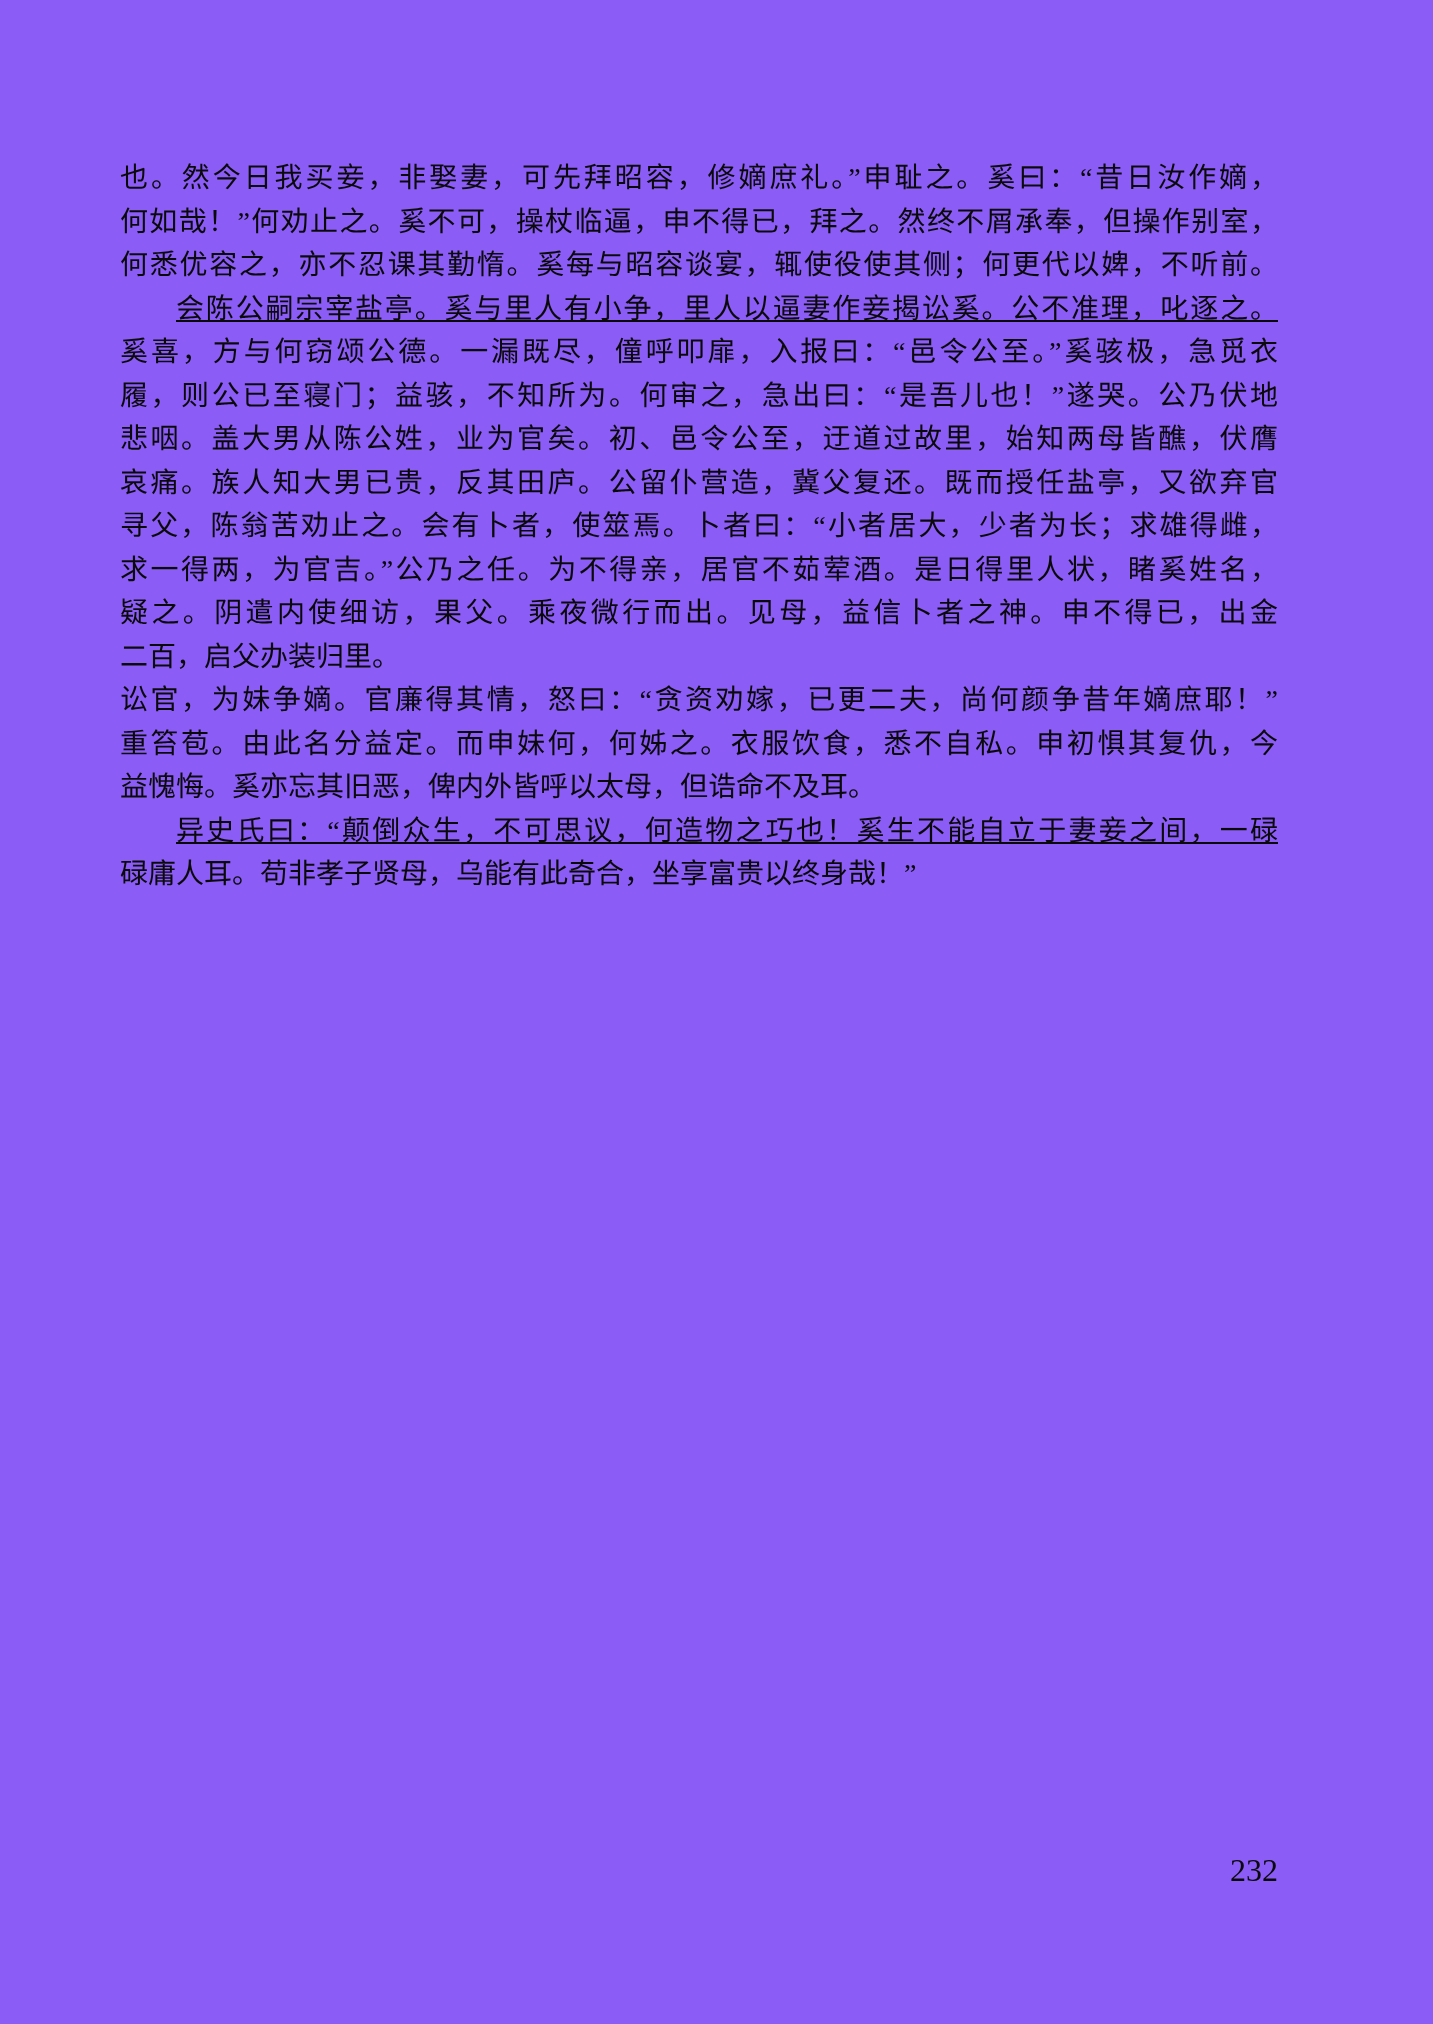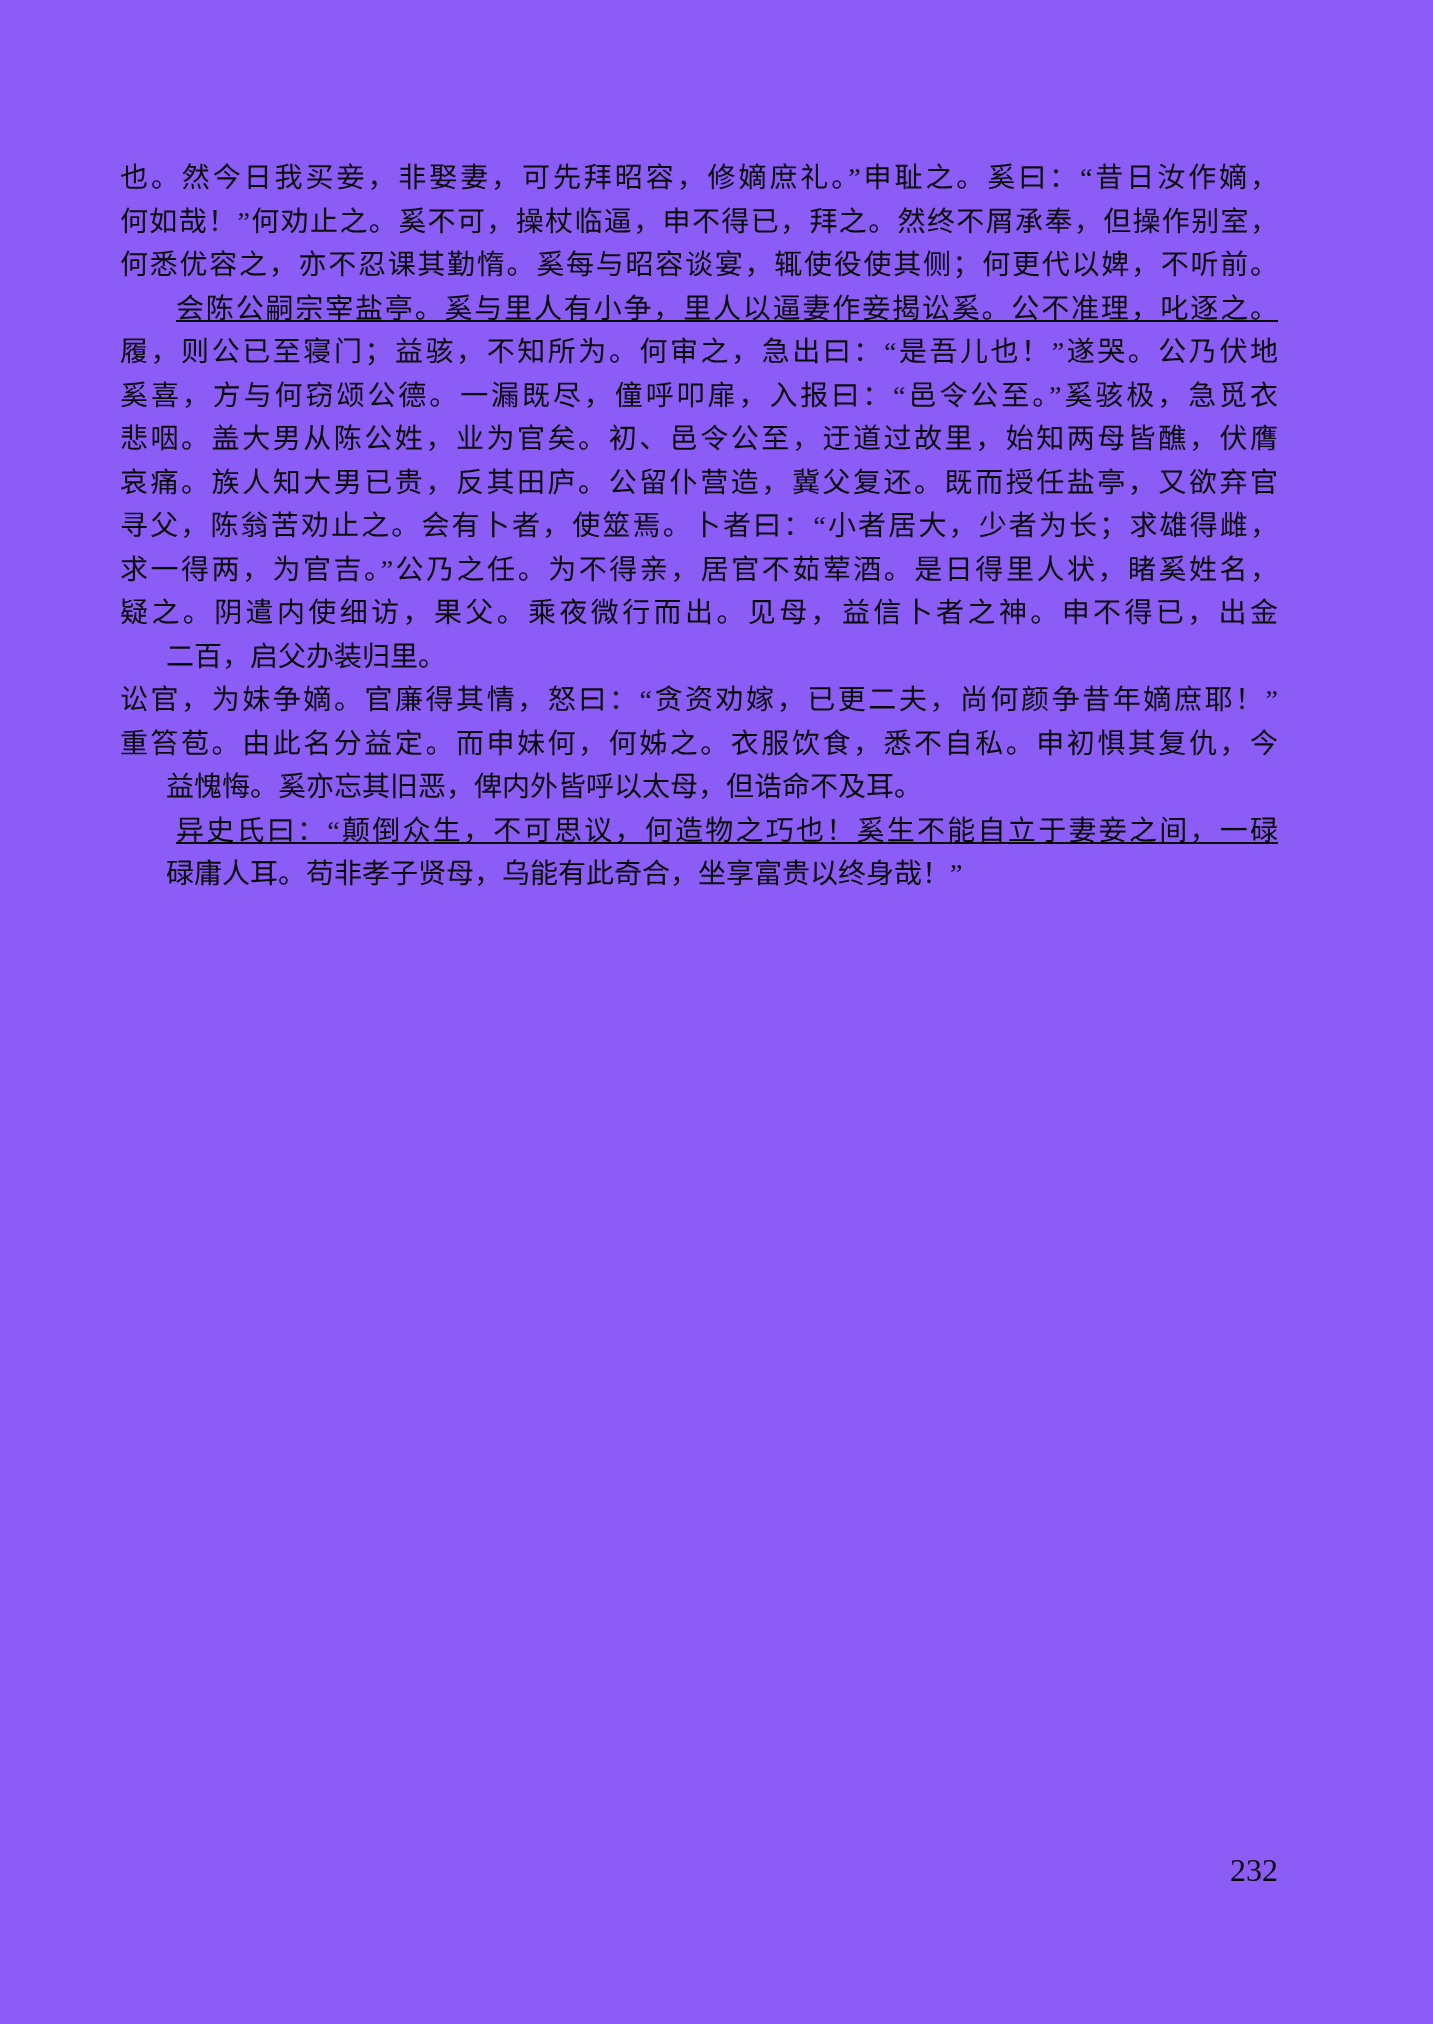--- a/index.html
+++ b/index.html
@@ -38,21 +38,20 @@
     overflow: hidden;
     white-space: normal;
     word-break: break-all;
     text-align: justify;
     
     text-align-last: justify;
   }
   .line.para-end {
     text-align: left;
     text-align-last: left;
-    margin-left: 46px;
   }
   .line.indent {
     text-indent: 56px; 
     text-decoration: underline;
   }
   .page-number {
     position: absolute;
     left: 120px;
     top: 1854px;
     width: 1158px;
@@ -70,22 +69,22 @@
   <div class="text-block">
 
     <div class="paragraph">
       <div class="line">也。然今日我买妾，非娶妻，可先拜昭容，修嫡庶礼。”申耻之。奚曰：“昔日汝作嫡，</div>
       <div class="line">何如哉！”何劝止之。奚不可，操杖临逼，申不得已，拜之。然终不屑承奉，但操作别室，</div>
       <div class="line">何悉优容之，亦不忍课其勤惰。奚每与昭容谈宴，辄使役使其侧；何更代以婢，不听前。</div>
     </div>
 
     <div class="paragraph">
       <div class="line indent">会陈公嗣宗宰盐亭。奚与里人有小争，里人以逼妻作妾揭讼奚。公不准理，叱逐之。</div>
+      <div class="line">奚喜，方与何窃颂公德。一漏既尽，僮呼叩扉，入报曰：“邑令公至。”奚骇极，急觅衣</div>
       <div class="line">履，则公已至寝门；益骇，不知所为。何审之，急出曰：“是吾儿也！”遂哭。公乃伏地</div>
-      <div class="line">奚喜，方与何窃颂公德。一漏既尽，僮呼叩扉，入报曰：“邑令公至。”奚骇极，急觅衣</div>
       <div class="line">悲咽。盖大男从陈公姓，业为官矣。初、邑令公至，迂道过故里，始知两母皆醮，伏膺</div>
       <div class="line">哀痛。族人知大男已贵，反其田庐。公留仆营造，冀父复还。既而授任盐亭，又欲弃官</div>
       <div class="line">寻父，陈翁苦劝止之。会有卜者，使筮焉。卜者曰：“小者居大，少者为长；求雄得雌，</div>
       <div class="line">求一得两，为官吉。”公乃之任。为不得亲，居官不茹荤酒。是日得里人状，睹奚姓名，</div>
       <div class="line">疑之。阴遣内使细访，果父。乘夜微行而出。见母，益信卜者之神。申不得已，出金</div>
       <div class="line para-end">二百，启父办装归里。</div>
     </div>
 
     <div class="paragraph">
       <div class="line">讼官，为妹争嫡。官廉得其情，怒曰：“贪资劝嫁，已更二夫，尚何颜争昔年嫡庶耶！”</div>

